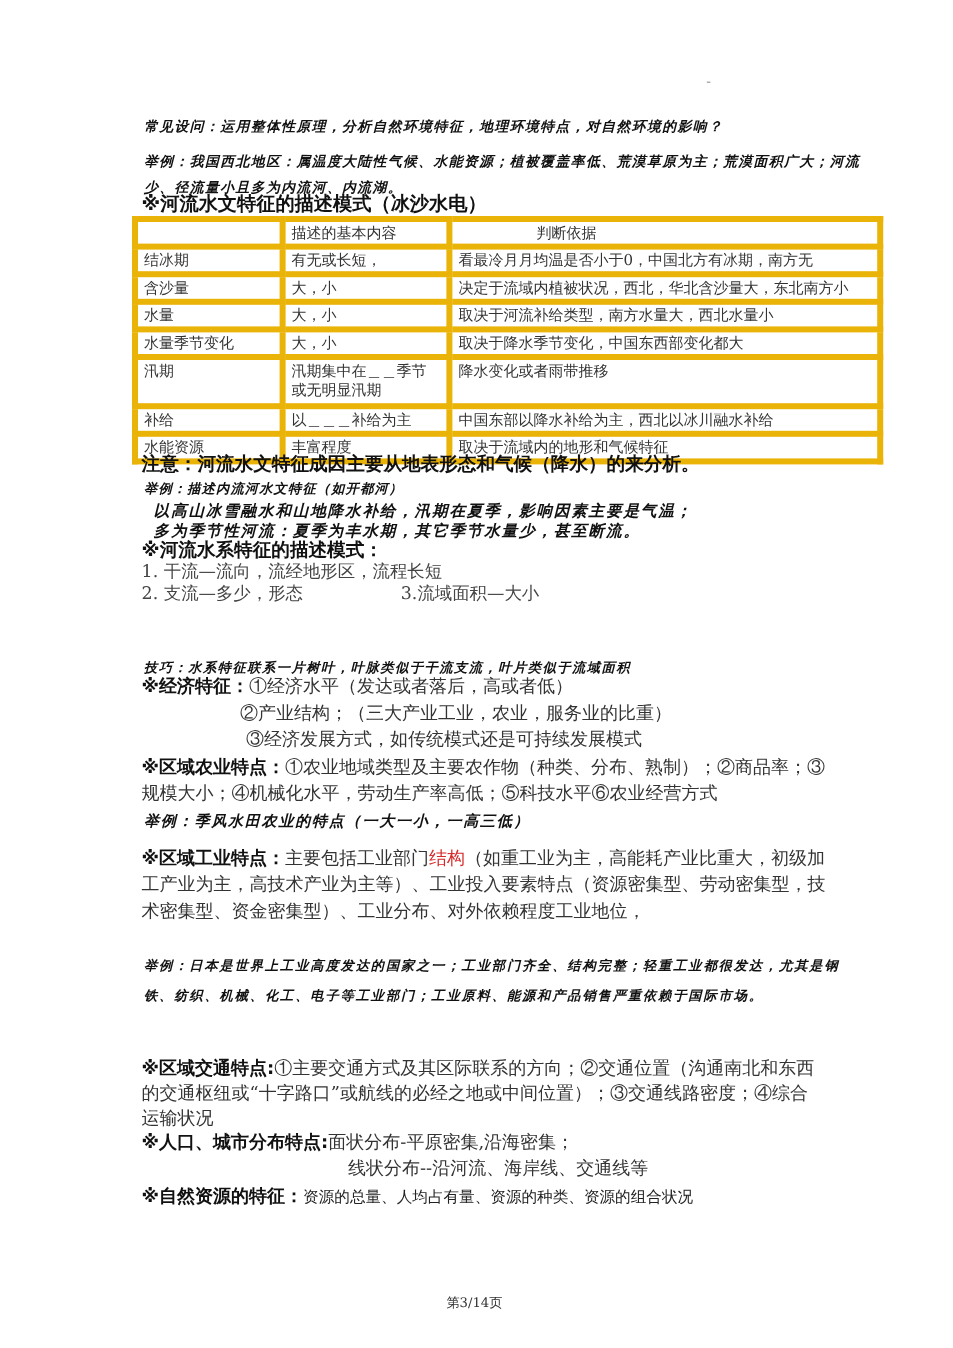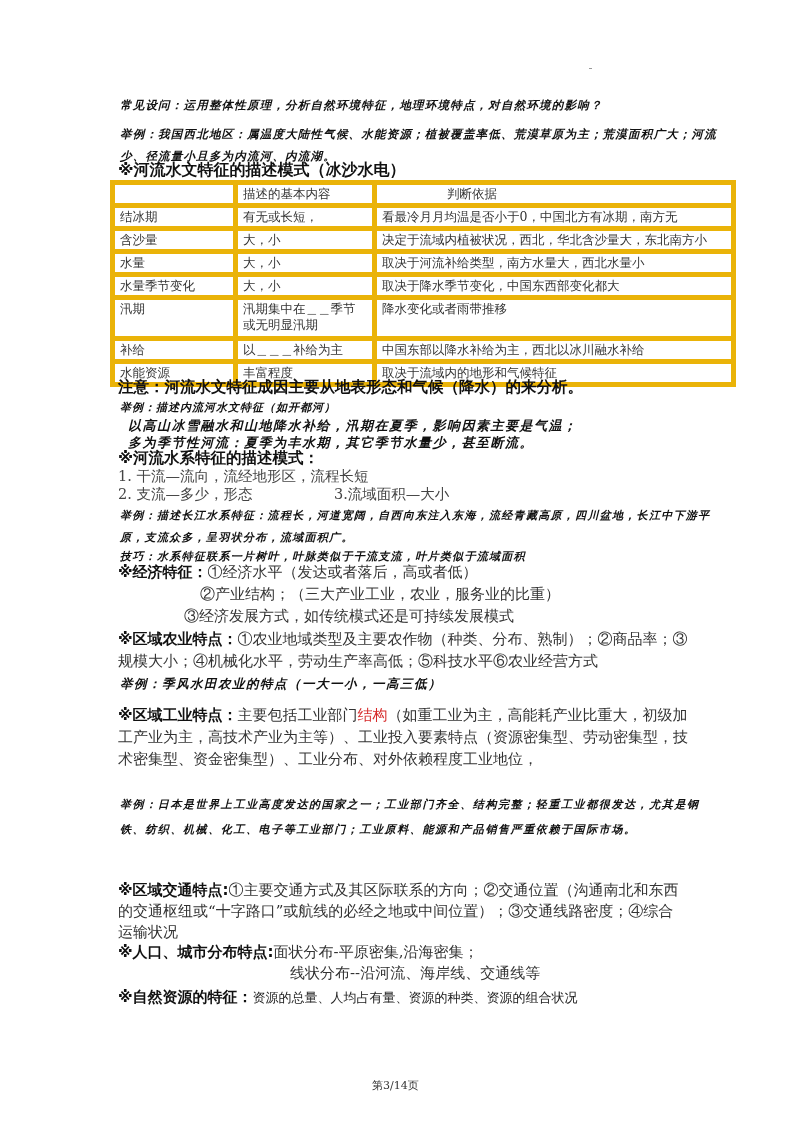--- a/index.html
+++ b/index.html
@@ -25,21 +25,21 @@
   .ex2c { left: 128px; top: 434px; font-size: 13px; letter-spacing: 1.5px; }
   .h2 { left: 118px; top: 448px; font-size: 15.5px; }
   .l1 { left: 118px; top: 467px; font-size: 14.5px; color: #444; }
   .l2 { left: 118px; top: 485px; font-size: 14.5px; color: #444; }
   .l2b { left: 306px; top: 485px; font-size: 14.5px; color: #444; margin-left: 28px; }
   .ex3 { left: 120px; top: 505px; font-size: 11px; letter-spacing: 1.3px; line-height: 22px; white-space: normal; width: 600px; }
   .tip { left: 120px; top: 527px; font-size: 11px; letter-spacing: 1.3px; }
   .econ { left: 118px; top: 540px; font-size: 15px; }
   .econ .body { font-family: "DejaVu Serif", "Liberation Serif", serif; font-weight: normal; color: #333; }
   .econ2 { left: 200px; top: 563px; font-size: 15px; color: #333; }
-  .econ3 { left: 184px; top: 585px; font-size: 15px; color: #333; }
+  .econ3 { left: 205px; top: 585px; font-size: 15px; color: #333; }
   .agri { left: 118px; top: 607px; font-size: 15px; width: 570px; white-space: normal; line-height: 22px; }
   .body-s { font-family: "DejaVu Serif", "Liberation Serif", serif; font-weight: normal; color: #333; }
   .ex4 { left: 120px; top: 656px; font-size: 12.5px; letter-spacing: 1.5px; }
   .ind { left: 118px; top: 687px; font-size: 15px; width: 570px; white-space: normal; line-height: 22px; }
   .red { color: #d62a2a; }
   .ex5 { left: 120px; top: 770px; font-size: 11px; letter-spacing: 1.6px; line-height: 25px; white-space: normal; width: 590px; }
   .trans { left: 118px; top: 862px; font-size: 15px; width: 570px; white-space: normal; line-height: 21px; }
   .pop { left: 118px; top: 925px; font-size: 15px; }
   .pop2 { left: 290px; top: 946px; font-size: 15px; color: #333; }
   .res { left: 118px; top: 970px; font-size: 15px; }
@@ -106,21 +106,20 @@
   <div class="abs h-bold note">注意：河流水文特征成因主要从地表形态和气候（降水）的来分析。</div>
 
   <div class="abs hand ex2">举例：描述内流河水文特征（如开都河）</div>
   <div class="abs hand ex2b">以高山冰雪融水和山地降水补给，汛期在夏季，影响因素主要是气温；</div>
   <div class="abs hand ex2c">多为季节性河流：夏季为丰水期，其它季节水量少，甚至断流。</div>
 
   <div class="abs h-bold h2">※河流水系特征的描述模式：</div>
   <div class="abs serif l1">1. 干流—流向，流经地形区，流程长短</div>
   <div class="abs serif l2">2. 支流—多少，形态</div>
   <div class="abs serif l2b">3.流域面积—大小</div>
-  <div class="abs hand ex3">举例：描述长江水系特征：流程长，河道宽阔，自西向东注入东海，流经青藏高原，四川盆地，长江中下游平原，支流众多，呈羽状分布，流域面积广。</div>
   <div class="abs hand tip" style="top:549px;">技巧：水系特征联系一片树叶，叶脉类似于干流支流，叶片类似于流域面积</div>
 
   <div class="abs h-bold econ" style="top:563px;">
     <span>※经济特征：</span><span class="body">①经济水平（发达或者落后，高或者低）</span>
   </div>
   <div class="abs serif econ2" style="top:585px;">②产业结构；（三大产业工业，农业，服务业的比重）</div>
   <div class="abs serif econ3" style="top:607px;">③经济发展方式，如传统模式还是可持续发展模式</div>
 
   <div class="abs h-bold agri" style="top:628px;">
     <span>※区域农业特点：</span><span class="body-s">①农业地域类型及主要农作物（种类、分布、熟制）；②商品率；③规模大小；④机械化水平，劳动生产率高低；⑤科技水平⑥农业经营方式</span>

